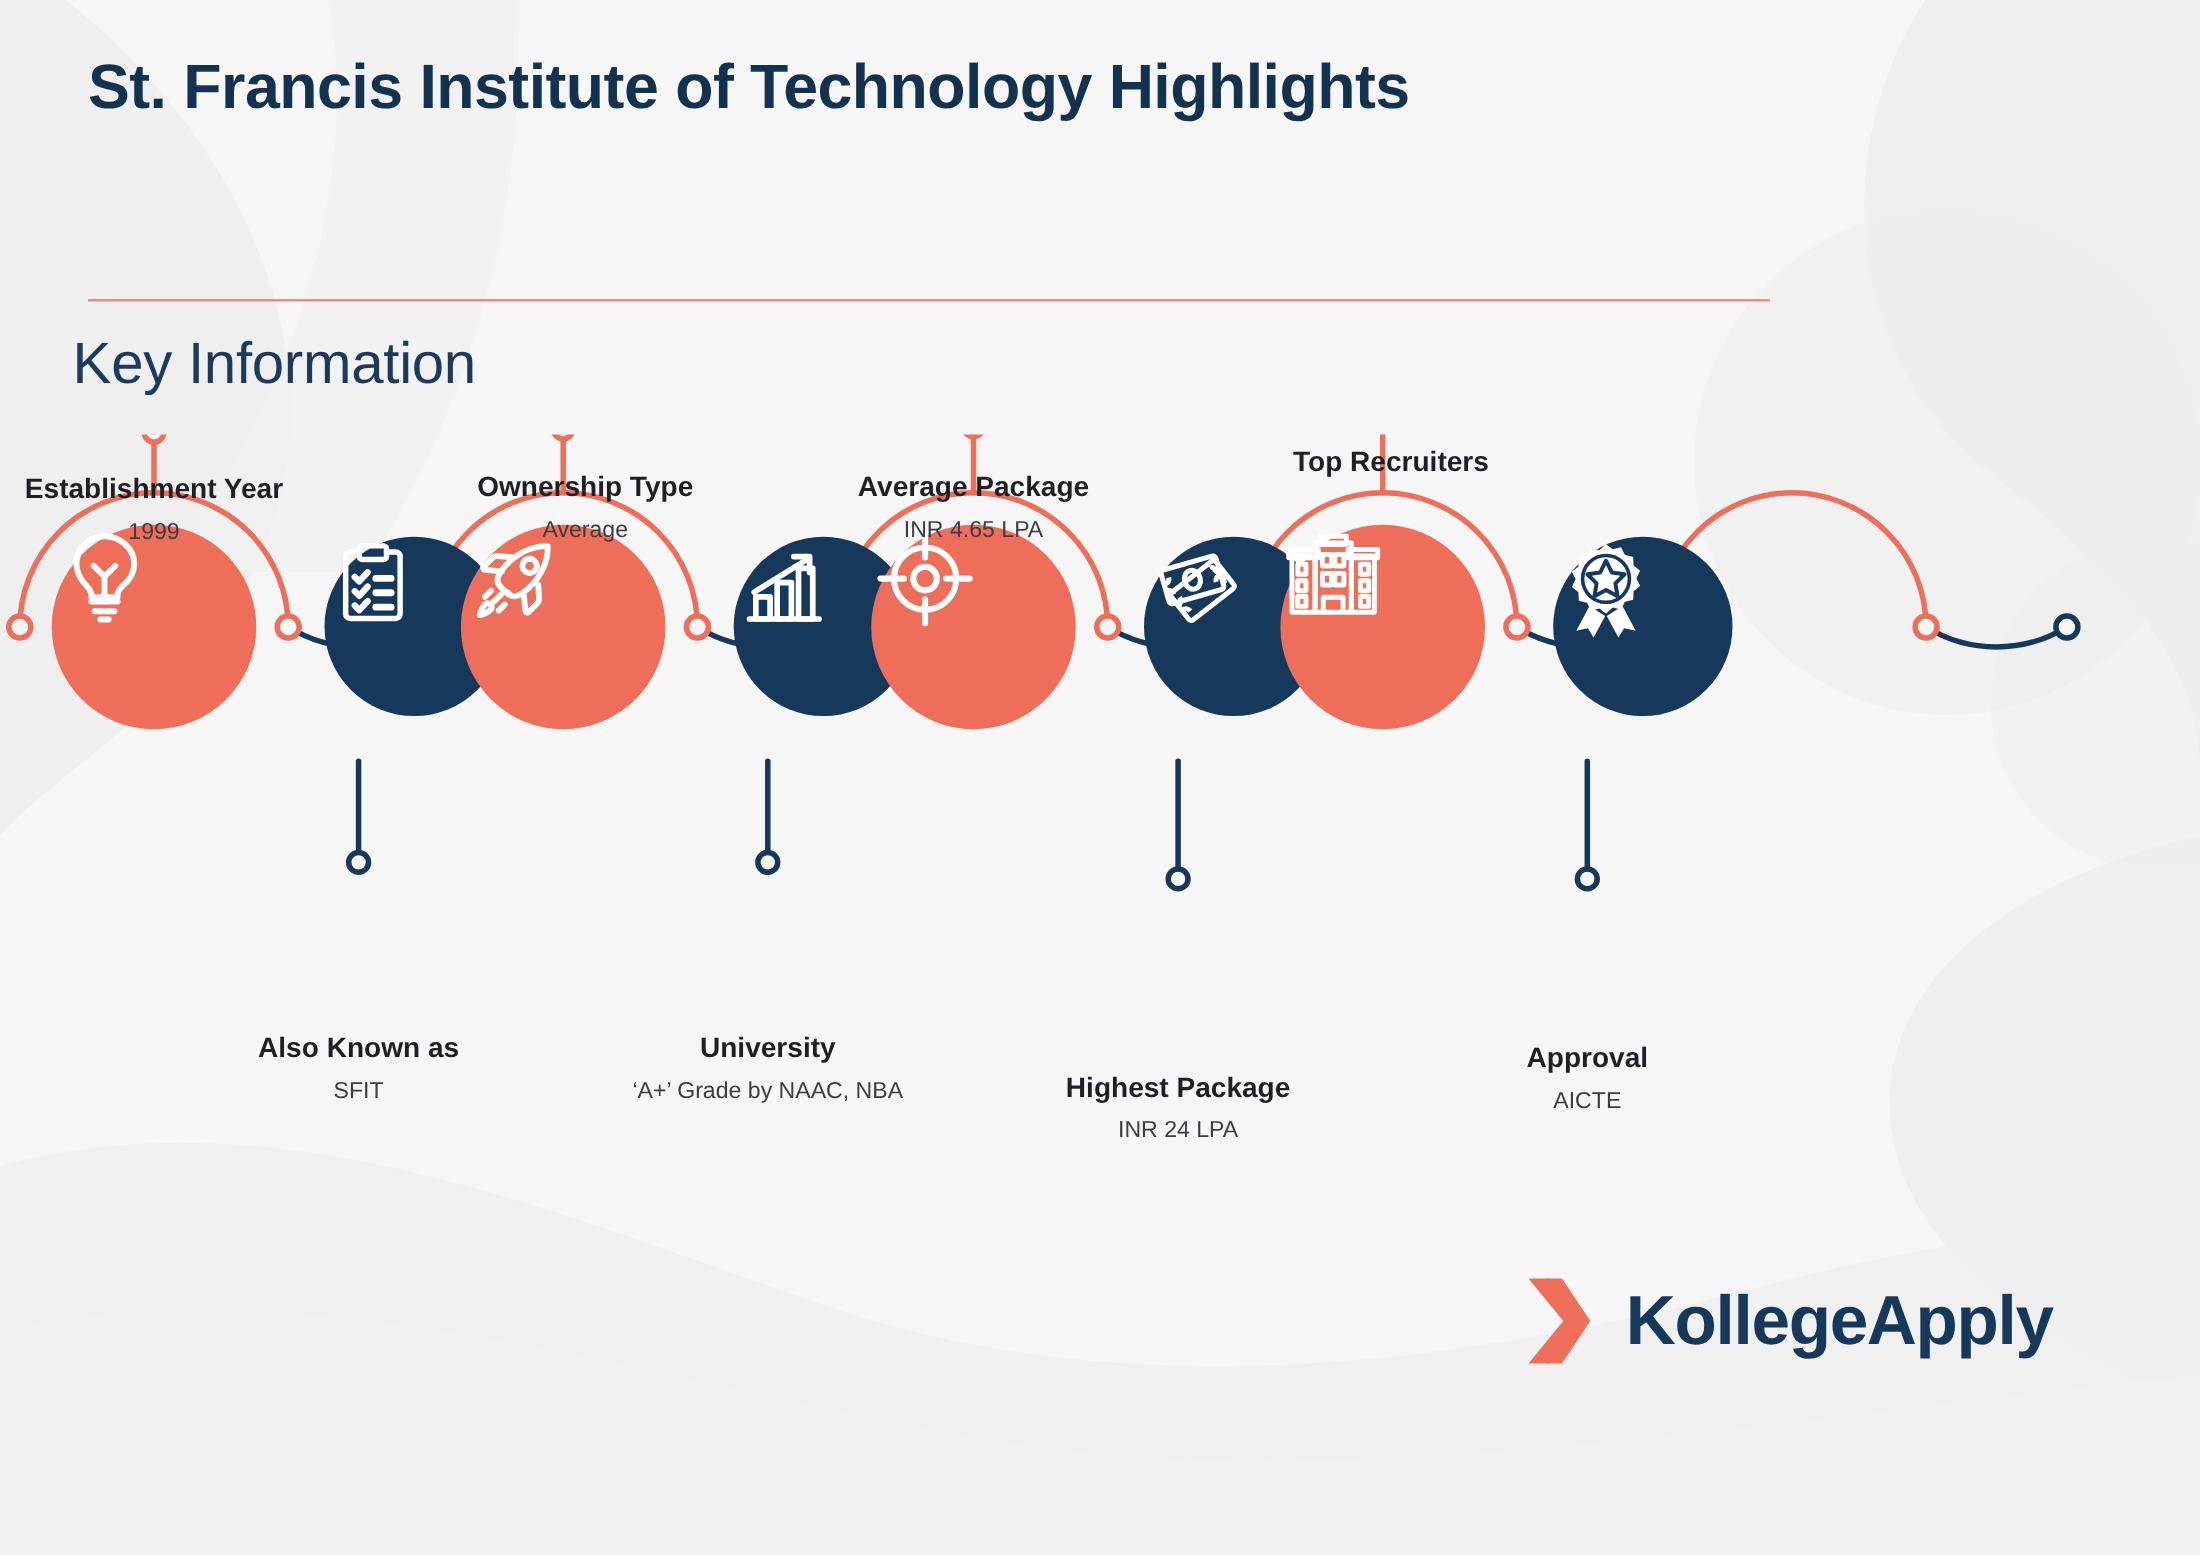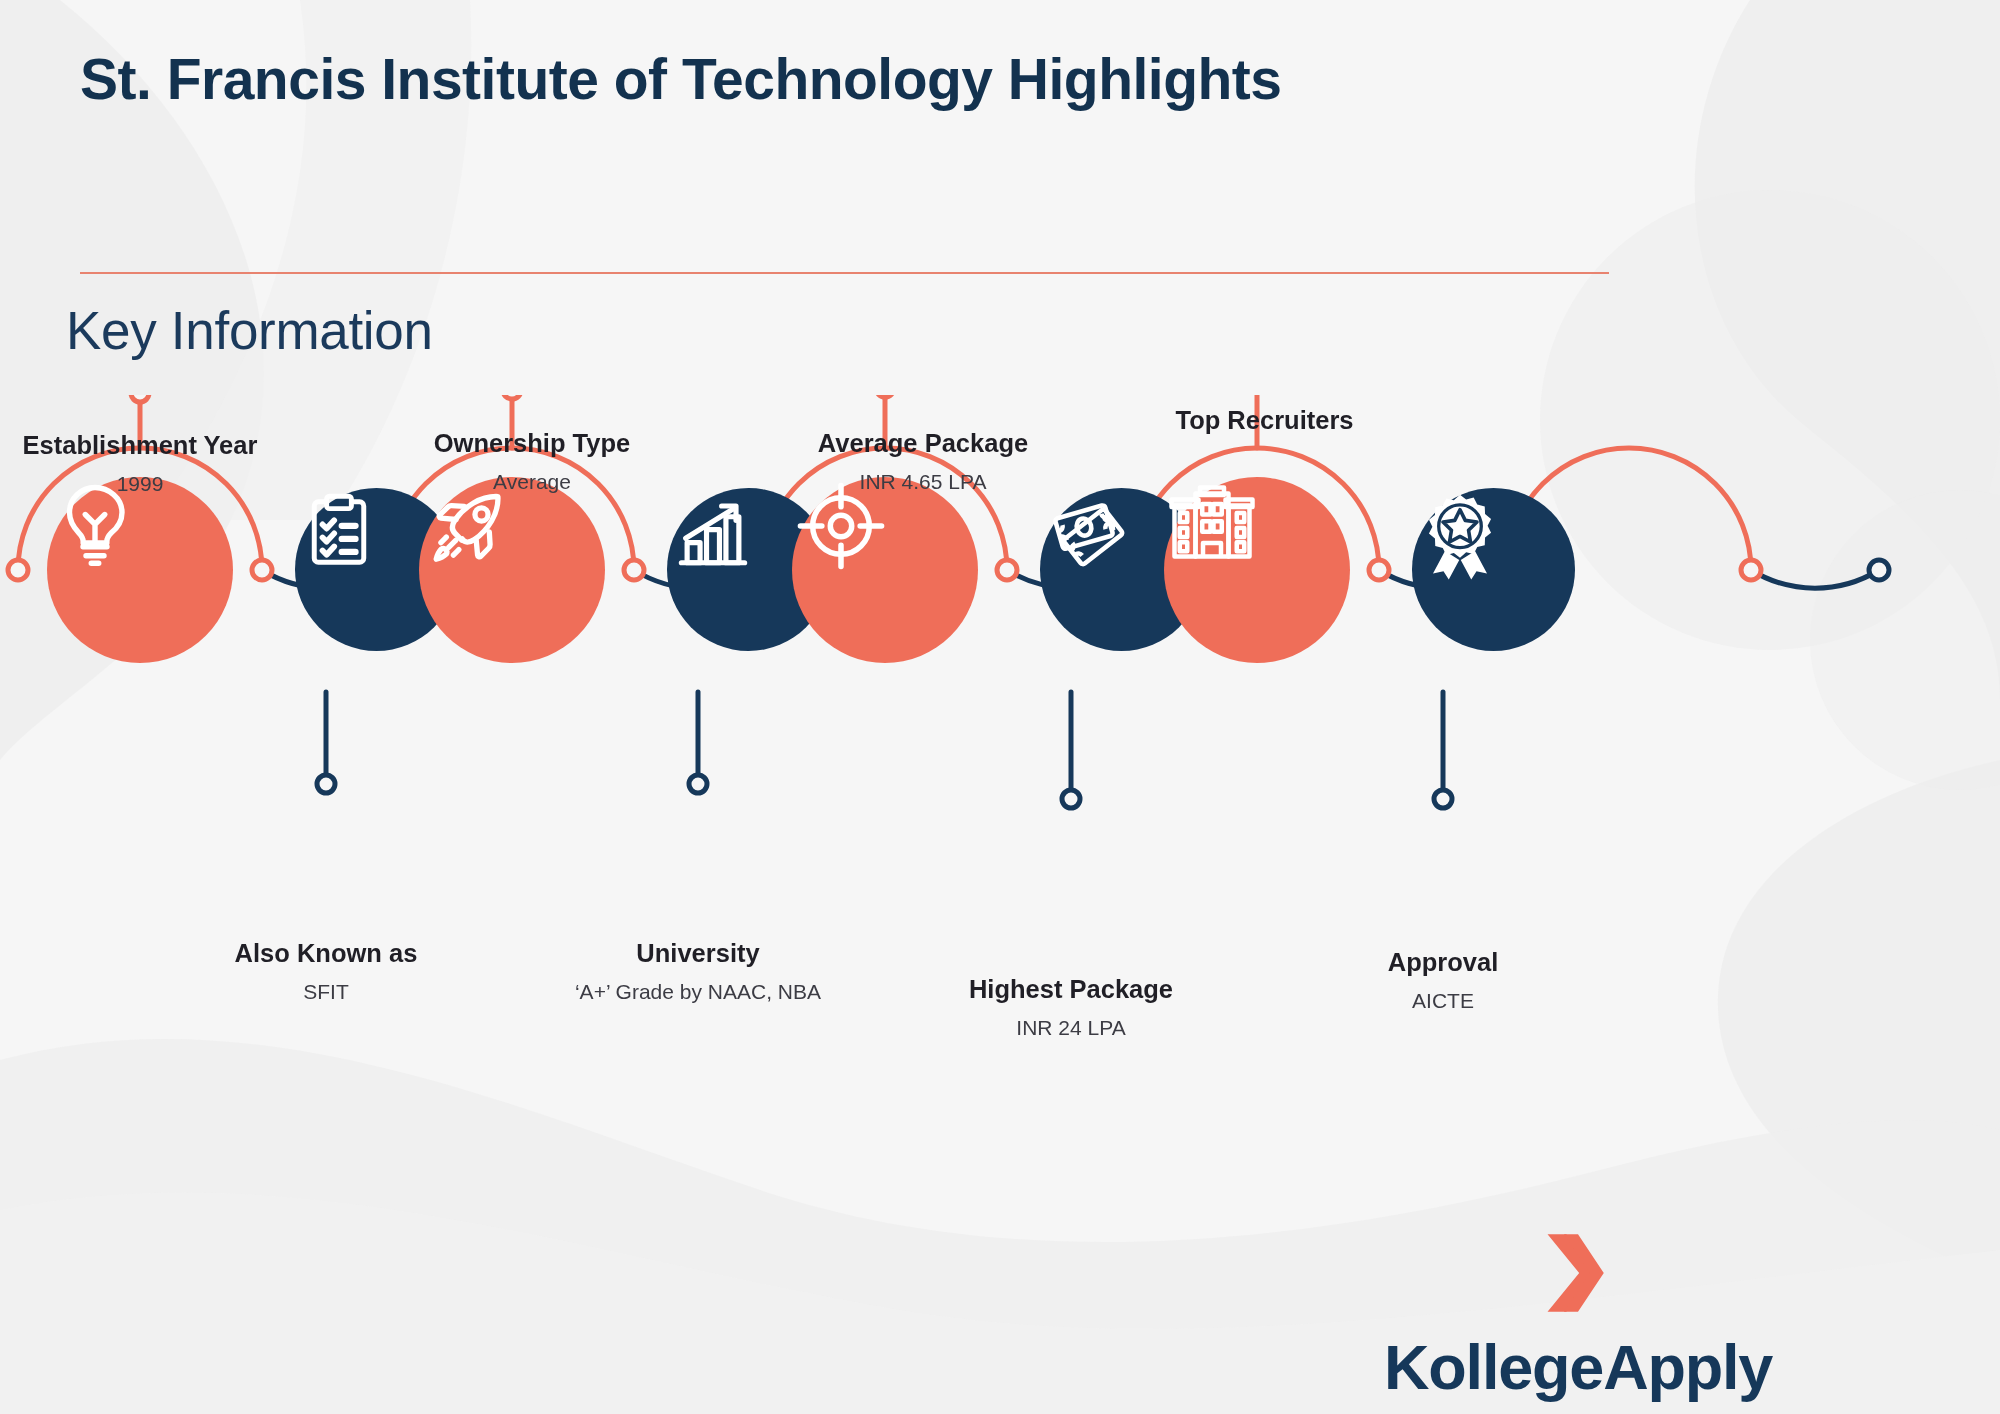--- a/index.html
+++ b/index.html
@@ -45,21 +45,21 @@
   .lbl .t{
     font-size:25.5px;font-weight:bold;color:#201f26;
     line-height:1.22;white-space:nowrap;
   }
   .lbl.wrap .t{white-space:normal;}
   .lbl .v{
     font-size:21px;color:#3c3c44;margin-top:9px;line-height:1.3;
   }
 
   
-  .logo{position:absolute;left:1384px;top:1232px;display:flex;align-items:center;gap:22px;flex-direction:column;}
+  .logo{position:absolute;left:1384px;top:1160px;display:flex;align-items:center;gap:22px;}
   .logo-text{font-size:63px;font-weight:bold;color:#16385a;letter-spacing:-1.2px;line-height:1;}
 </style>
 </head>
 <body>
 
 <svg class="bg-blobs" viewBox="0 0 2000 1414">
   <path d="M60,0 C 210,120 300,300 250,470 C 205,625 60,690 0,760 L0,0 Z" fill="#eeeeee" opacity="0.9"></path>
   <path d="M1750,0 C 1660,140 1680,330 1810,430 C 1930,525 2000,600 2000,700 L2000,0 Z" fill="#ededed" opacity="0.85"></path>
   <path d="M2000,760 C 1820,800 1700,900 1720,1030 C 1740,1160 1900,1240 2000,1280 Z" fill="#ededed" opacity="0.7"></path>
   <path d="M0,1060 C 260,990 520,1110 760,1190 C 1030,1280 1330,1240 1600,1170 C 1790,1120 1920,1110 2000,1130 L2000,1414 L0,1414 Z" fill="#efefef" opacity="0.85"></path>
@@ -238,21 +238,21 @@
 <div class="lbl" style="left:0px;top:430px;width:280px;">
   <div class="t">Establishment Year</div>
   <div class="v">1999</div>
 </div>
 
 <div class="lbl" style="left:392px;top:428px;width:280px;">
   <div class="t">Ownership Type</div>
   <div class="v">Average</div>
 </div>
 
-<div class="lbl" style="left:783px;top:428px;width:280px;text-align:center;">
+<div class="lbl" style="left:745px;top:428px;width:280px;text-align:center;">
   <div class="t">Average Package</div>
   <div class="v">INR 4.65 LPA</div>
 </div>
 
 <div class="lbl wrap" style="left:1092px;top:405px;width:345px;">
   <div class="t">Top Recruiters</div>
 </div>
 
 <div class="lbl" style="left:186px;top:938px;width:280px;">
   <div class="t">Also Known as</div>

